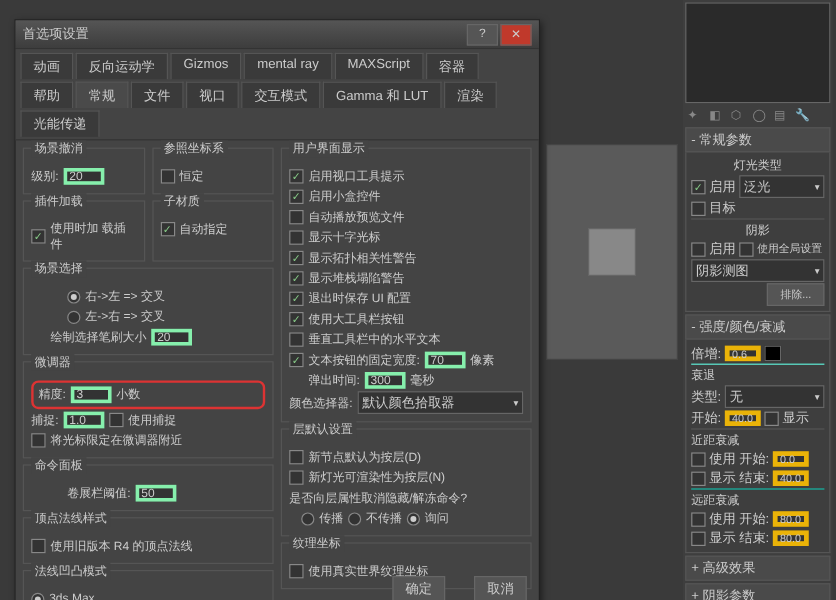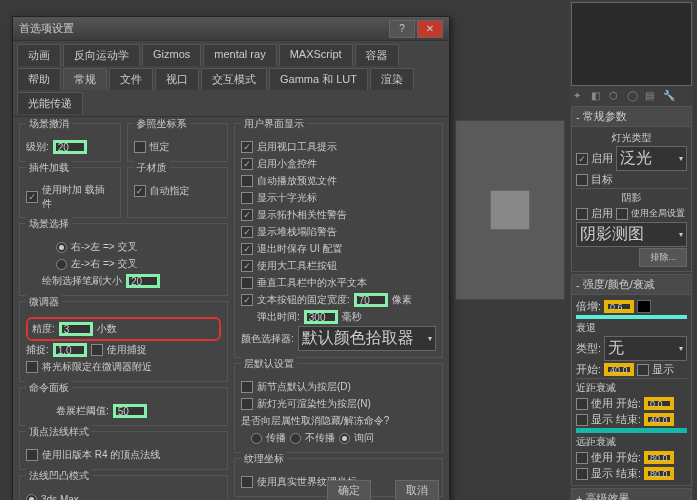--- a/index.html
+++ b/index.html
@@ -16,21 +16,21 @@
 .col{flex:1;display:flex;flex-direction:column;gap:3px}
 .group{border:1px solid #555;padding:14px 6px 5px;position:relative;margin-top:2px}
 .group-title{position:absolute;top:-7px;left:6px;background:#444;padding:0 3px;font-size:10px}
 .row{display:flex;align-items:center;gap:4px;margin:1px 0;min-height:16px}
 .chk{width:12px;height:12px;border:1px solid #888;display:inline-flex;align-items:center;justify-content:center;font-size:9px;background:#333;flex-shrink:0}
 .chk.on::after{content:"✓";color:#8c8}
 .rad{width:11px;height:11px;border:1px solid #888;border-radius:50%;display:inline-block;background:#333;flex-shrink:0;position:relative}
 .rad.on::after{content:"";position:absolute;inset:2px;background:#ccc;border-radius:50%}
 .spin{width:34px;height:14px;background:#333;border:3px solid #86efac;padding:0 2px;font-size:10px;display:inline-flex;align-items:center}
 .btn{padding:2px 10px;background:#555;border:1px solid #666;cursor:pointer}
-.sel{background:#333;border:1px solid #666;padding:1px 3px;font-size:16px;min-width:60px;display:inline-flex;align-items:center;justify-content:space-between}
+.sel{background:#333;border:1px solid #666;padding:1px 3px;font-size:11px;min-width:60px;display:inline-flex;align-items:center;justify-content:space-between}
 .sel::after{content:"▾";font-size:8px;margin-left:3px}
 .redbox{border:2px solid #d33!important;border-radius:6px;padding:3px 4px}
 .footer{position:absolute;bottom:6px;right:10px;display:flex;gap:24px}
 .sidepanel{position:absolute;right:3px;top:0;width:125px;height:500px;background:#3e3e3e}
 .preview{height:84px;border:1px solid #666;margin:2px;background:#2a2a2a;position:relative}
 .iconrow{display:flex;gap:6px;padding:2px 4px;justify-content:flex-start}
 .iconrow span{width:12px;height:12px;font-size:10px;color:#888}
 .rollhead{background:#4a4a4a;border:1px solid #555;padding:2px 4px;margin:2px 2px 0;display:flex;align-items:center;gap:3px;font-size:10px}
 .rollbody{border:1px solid #555;border-top:none;margin:0 2px;padding:3px 4px}
 .sp-row{display:flex;align-items:center;gap:3px;margin:1px 0;font-size:10px}
@@ -294,21 +294,21 @@
   <div class="rollhead">
       <span>-</span>
       <span>强度/颜色/衰减</span>
     </div>
   <div class="rollbody">
     <div class="sp-row">
         <span>倍增:</span>
         <span class="sp-spin">0.6</span>
         <span style="width:14px;height:13px;background:#000;border:1px solid #666"></span>
       </div>
-    <div class="sp-row" style="border-top:4px solid #5eead4;padding-top:2px">衰退</div>
+    <div class="sp-row" style="border-top:1px solid #5eead4;padding-top:2px">衰退</div>
     <div class="sp-row">
         <span>类型:</span>
         <span class="sel" style="flex:1">无</span>
       </div>
     <div class="sp-row">
         <span>开始:</span>
         <span class="sp-spin">40.0</span>
         <span class="chk"></span>
         <span>显示</span>
       </div>
@@ -318,21 +318,21 @@
         <span>使用</span>
         <span>开始:</span>
         <span class="sp-spin">0.0</span>
       </div>
     <div class="sp-row">
         <span class="chk"></span>
         <span>显示</span>
         <span>结束:</span>
         <span class="sp-spin">40.0</span>
       </div>
-    <div class="sp-row" style="border-top:5px solid #14b8a6;padding-top:2px">远距衰减</div>
+    <div class="sp-row" style="border-top:1px solid #14b8a6;padding-top:2px">远距衰减</div>
     <div class="sp-row">
         <span class="chk"></span>
         <span>使用</span>
         <span>开始:</span>
         <span class="sp-spin">80.0</span>
       </div>
     <div class="sp-row">
         <span class="chk"></span>
         <span>显示</span>
         <span>结束:</span>

